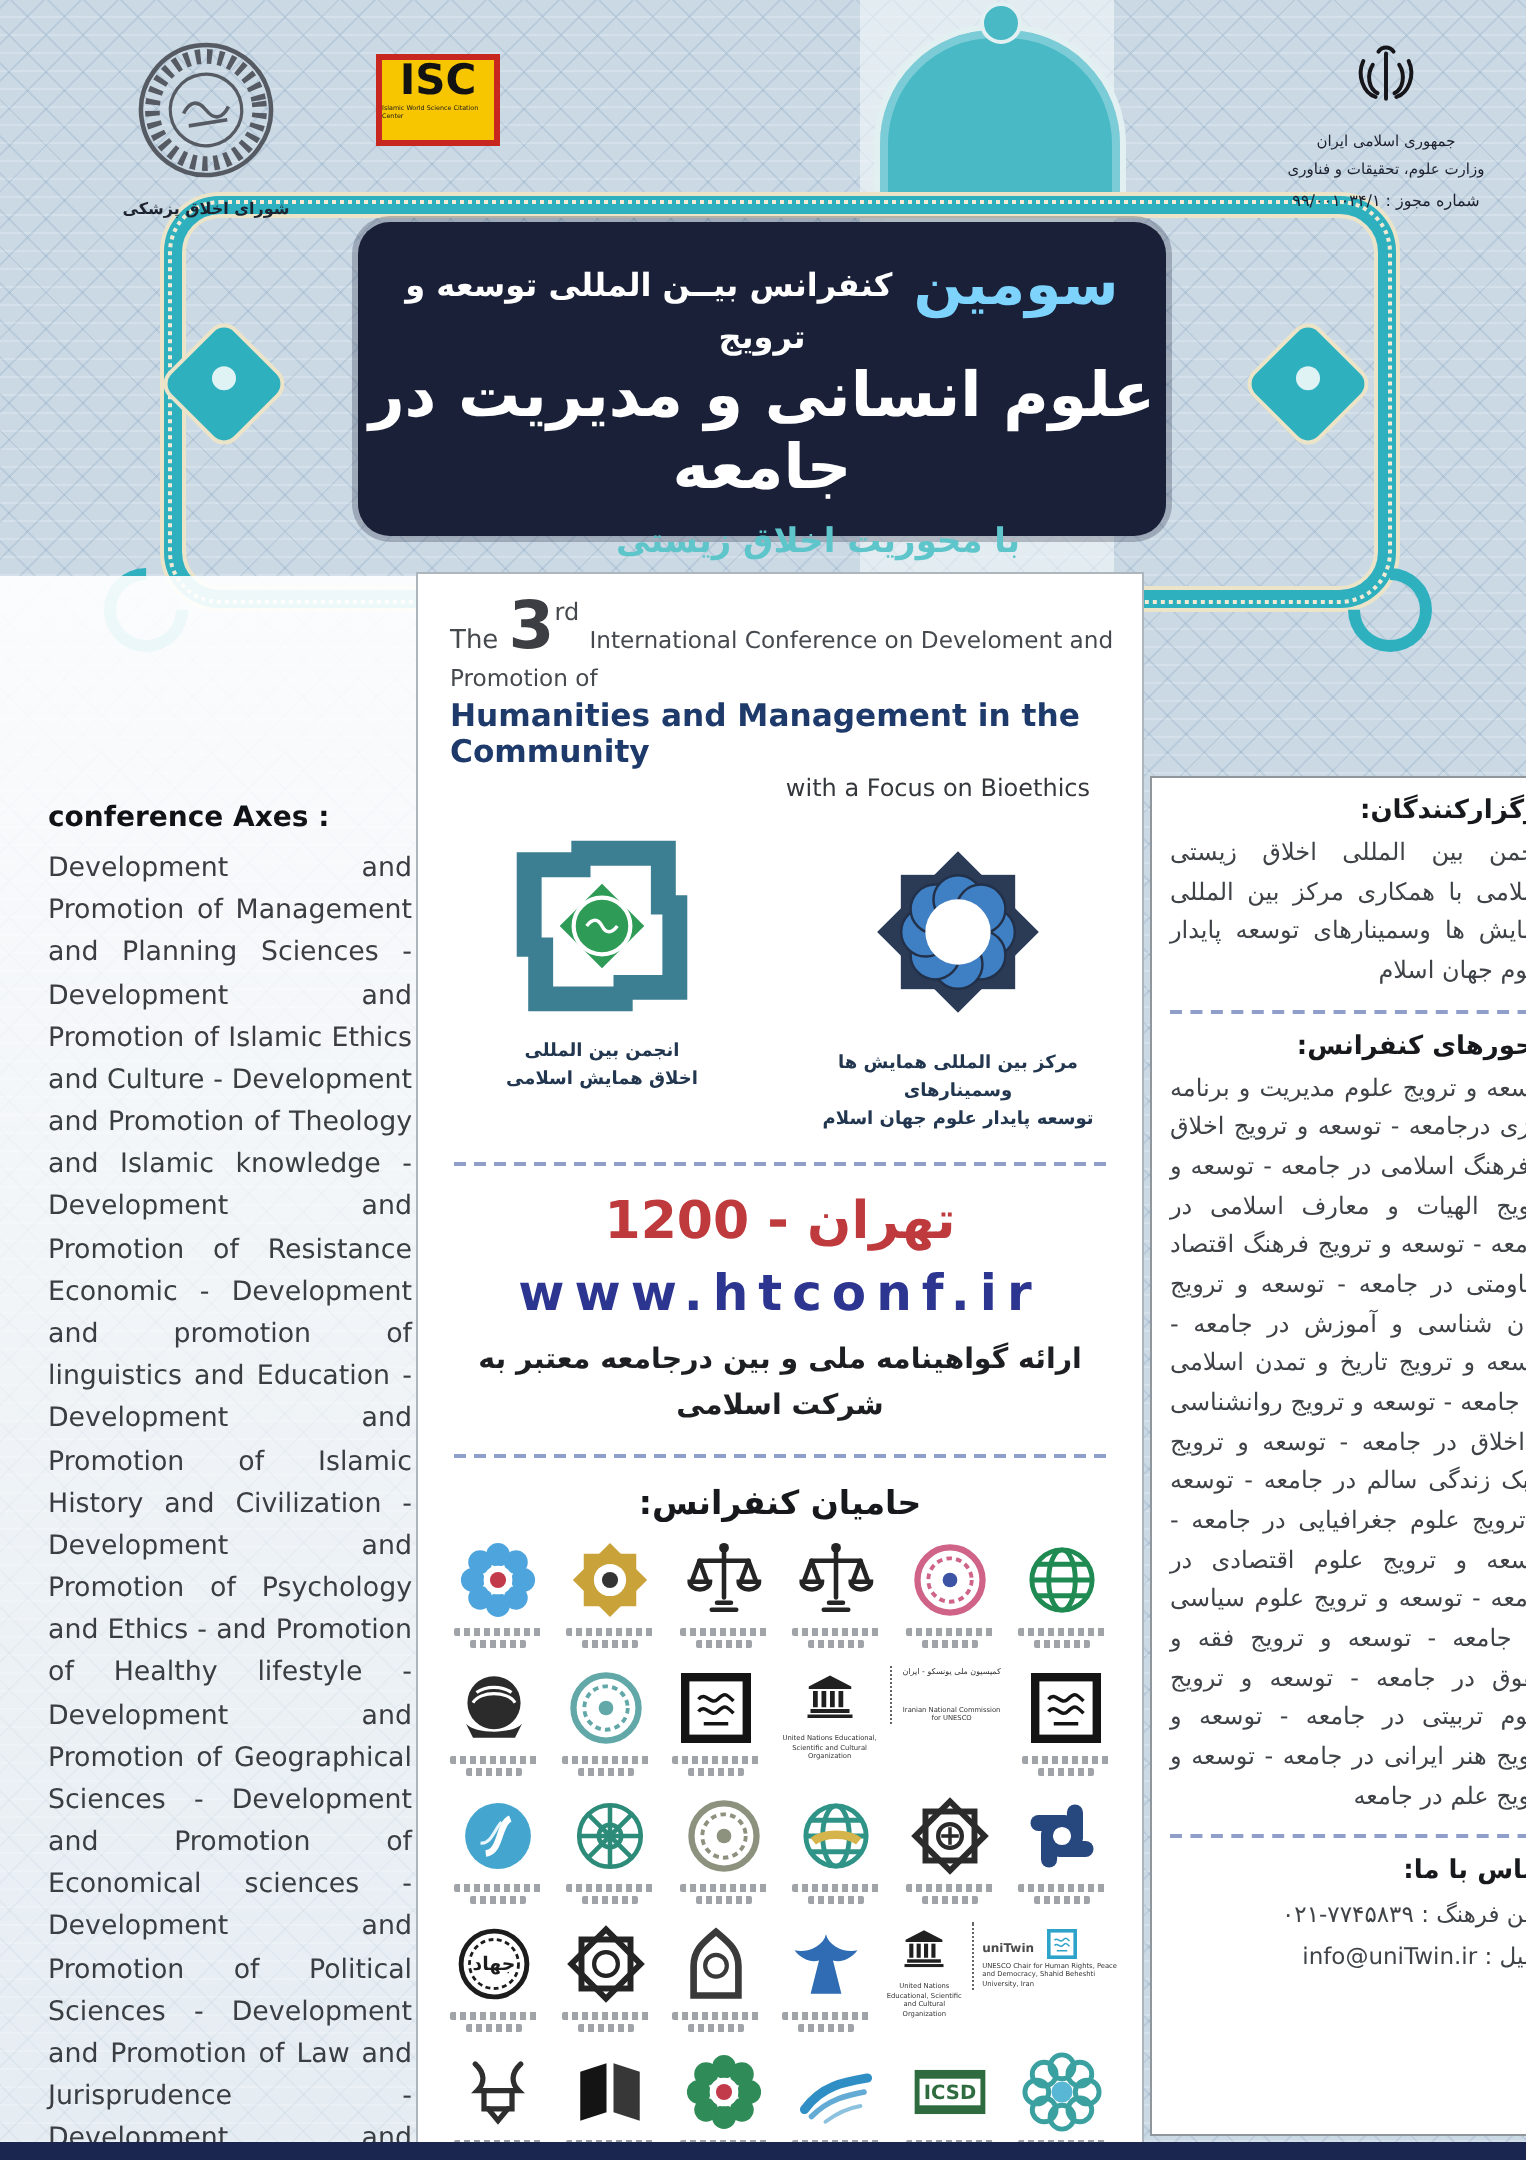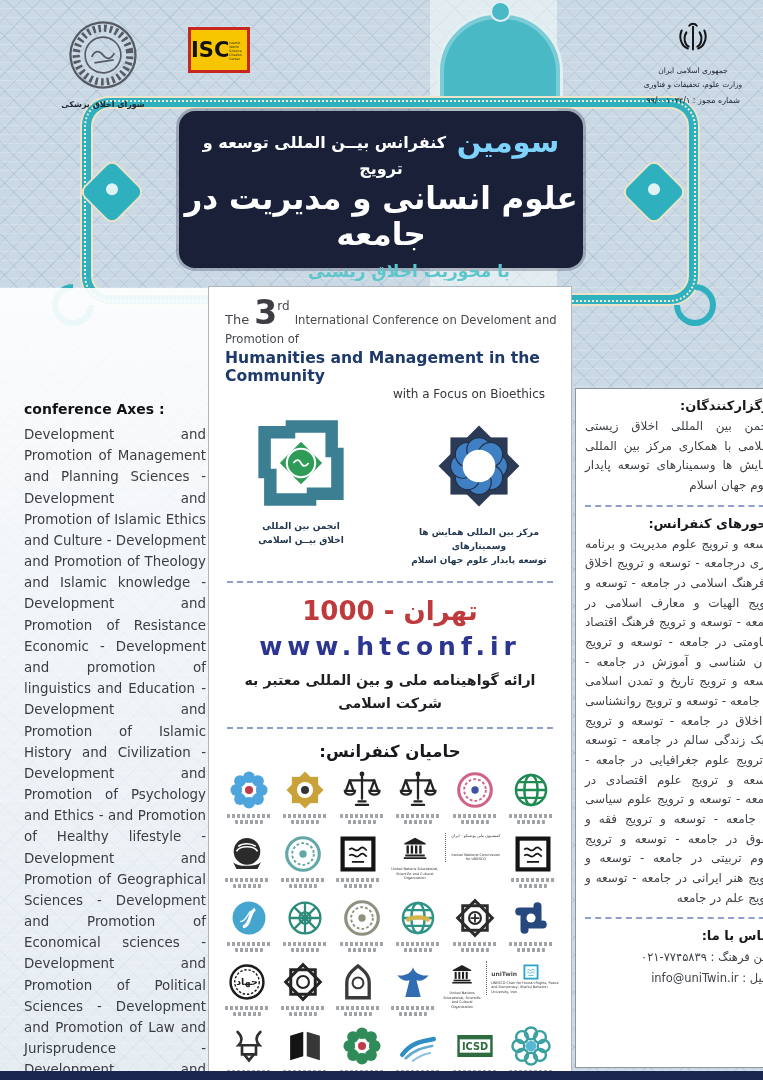--- a/index.html
+++ b/index.html
@@ -29,21 +29,21 @@
   .banner{left:179px;top:111px;width:404px;height:157px;background:#192038;border-radius:16px;
     box-shadow:0 0 0 3px rgba(20,28,52,.25);color:#fff;text-align:center;direction:rtl;}
   .b1{margin-top:14px;font-size:16px;font-weight:bold;letter-spacing:-.2px;}
   .b1 .ord{color:#7dd3fc;font-size:29px;font-weight:bold;vertical-align:-4px;margin-left:5px;}
   .b2{font-size:31px;font-weight:bold;margin-top:2px;}
   .b3{font-size:17px;font-weight:bold;color:#5ec6ca;margin-top:9px;transform:translateX(28px);}
   
   .seal-wrap{left:44px;top:16px;width:118px;text-align:center;}
   .seal-cap{font-size:8px;font-weight:bold;color:#1d2430;direction:rtl;margin-top:2px;}
   .isc{left:188px;top:27px;width:56px;height:40px;background:#f7c600;border:3px solid #c8271f;
-    display:flex;align-items:center;justify-content:flex-start;}
+    display:flex;flex-direction:column;align-items:center;justify-content:flex-start;}
   .isc .t{font-size:21px;font-weight:900;color:#121212;line-height:1;}
   .isc .s{font-size:3.2px;color:#1a1a1a;margin-top:1px;}
   
   .gov{right:6px;top:20px;width:128px;text-align:center;direction:rtl;color:#1b1f2e;}
   .gov .lines{font-size:7.5px;line-height:1.9;margin-top:2px;}
   .gov .lic{font-size:8px;}
   
   .lbg{left:0;top:288px;width:208px;height:792px;background:linear-gradient(180deg,rgba(255,255,255,.92),rgba(255,255,255,.5));}
   .lcol{left:24px;top:398px;width:182px;color:#3a3d41;font-size:13.4px;line-height:1.58;text-align:justify;}
   .lcol h3{margin:0 0 4px 0;font-size:14px;color:#101316;}
@@ -167,21 +167,21 @@
                 <path d="M43 16V40H27"></path>
                 <path d="M32 43H8V27"></path>
                 <path d="M5 32V8H21"></path>
               </g>
   <rect x="15.5" y="15.5" width="17" height="17" transform="rotate(45 24 24)" fill="#2e9b57" stroke="#fff" stroke-width="1.4"></rect>
   <circle cx="24" cy="24" r="7.4" fill="none" stroke="#fff" stroke-width="1.1"></circle>
   <path d="M20 24c1.5-2 3-2 4 0s2.5 2 4 0" stroke="#fff" stroke-width=".9" fill="none"></path>
             </svg></span>
         <div class="orgcap">
           <div>انجمن بین المللی</div>
-          <div>اخلاق بیــن اسلامی</div>
+          <div>اخلاق همایش اسلامی</div>
         </div>
       </div>
       <div class="orgcell">
         <span id="orgright-slot"><svg viewBox="0 0 48 48" width="98" height="98">
   <g fill="#2b3a55">
                 <rect x="10" y="10" width="28" height="28"></rect>
                 <rect x="10" y="10" width="28" height="28" transform="rotate(45 24 24)"></rect>
               </g>
   <circle cx="31.92" cy="24" r="6" fill="#3f7fc4" stroke="#223149" stroke-width=".6"></circle>
               <circle cx="29.610000000000003" cy="29.610000000000003" r="6" fill="#3f7fc4" stroke="#223149" stroke-width=".6"></circle>
@@ -194,24 +194,24 @@
   <circle cx="24" cy="24" r="8" fill="#fff"></circle>
             </svg></span>
         <div class="orgcap">
           <div>مرکز بین المللی همایش ها وسمینارهای</div>
           <div>توسعه پایدار علوم جهان اسلام</div>
         </div>
       </div>
     </div>
 
     <hr class="dash">
-    <div class="city">تهران - 1000</div>
+    <div class="city">تهران - 1200</div>
     <div class="site">www.htconf.ir</div>
     <div class="cert">
-      <div>ارائه گواهینامه ملی و بین المللی معتبر به</div>
+      <div>ارائه گواهینامه ملی و بین درجامعه معتبر به</div>
       <div>شرکت اسلامی</div>
     </div>
     <hr class="dash">
     <div class="sph">حامیان کنفرانس:</div>
     <div id="sponsor-grid">
         <div class="srow">
           <div class="scell">
             <svg viewBox="0 0 24 24" width="42" height="42" aria-hidden="true">
               <g fill="#4ea5de">
                 <circle cx="19.2" cy="12" r="3.4"></circle>

